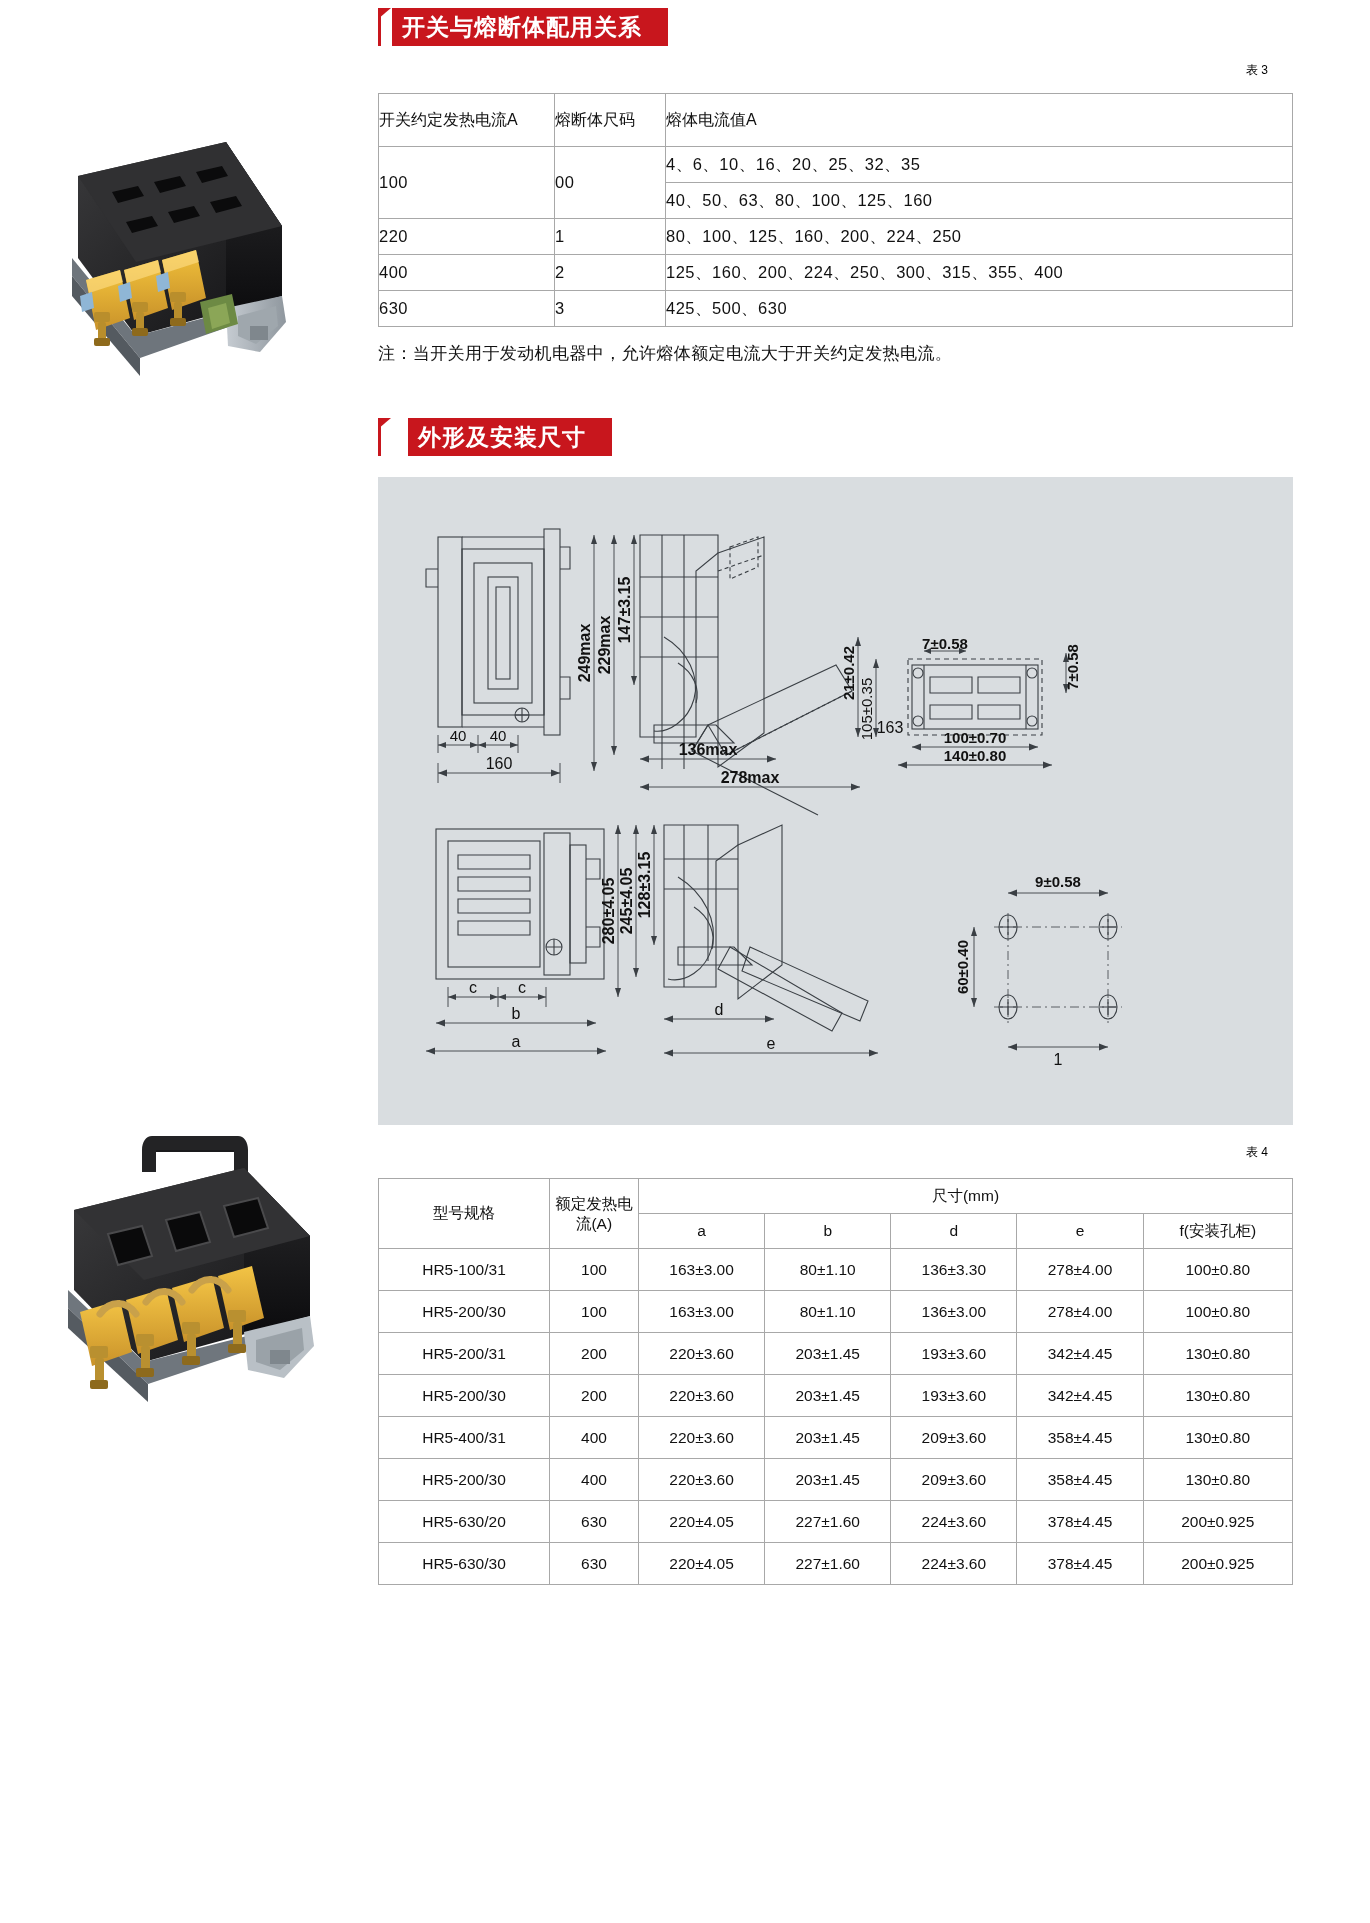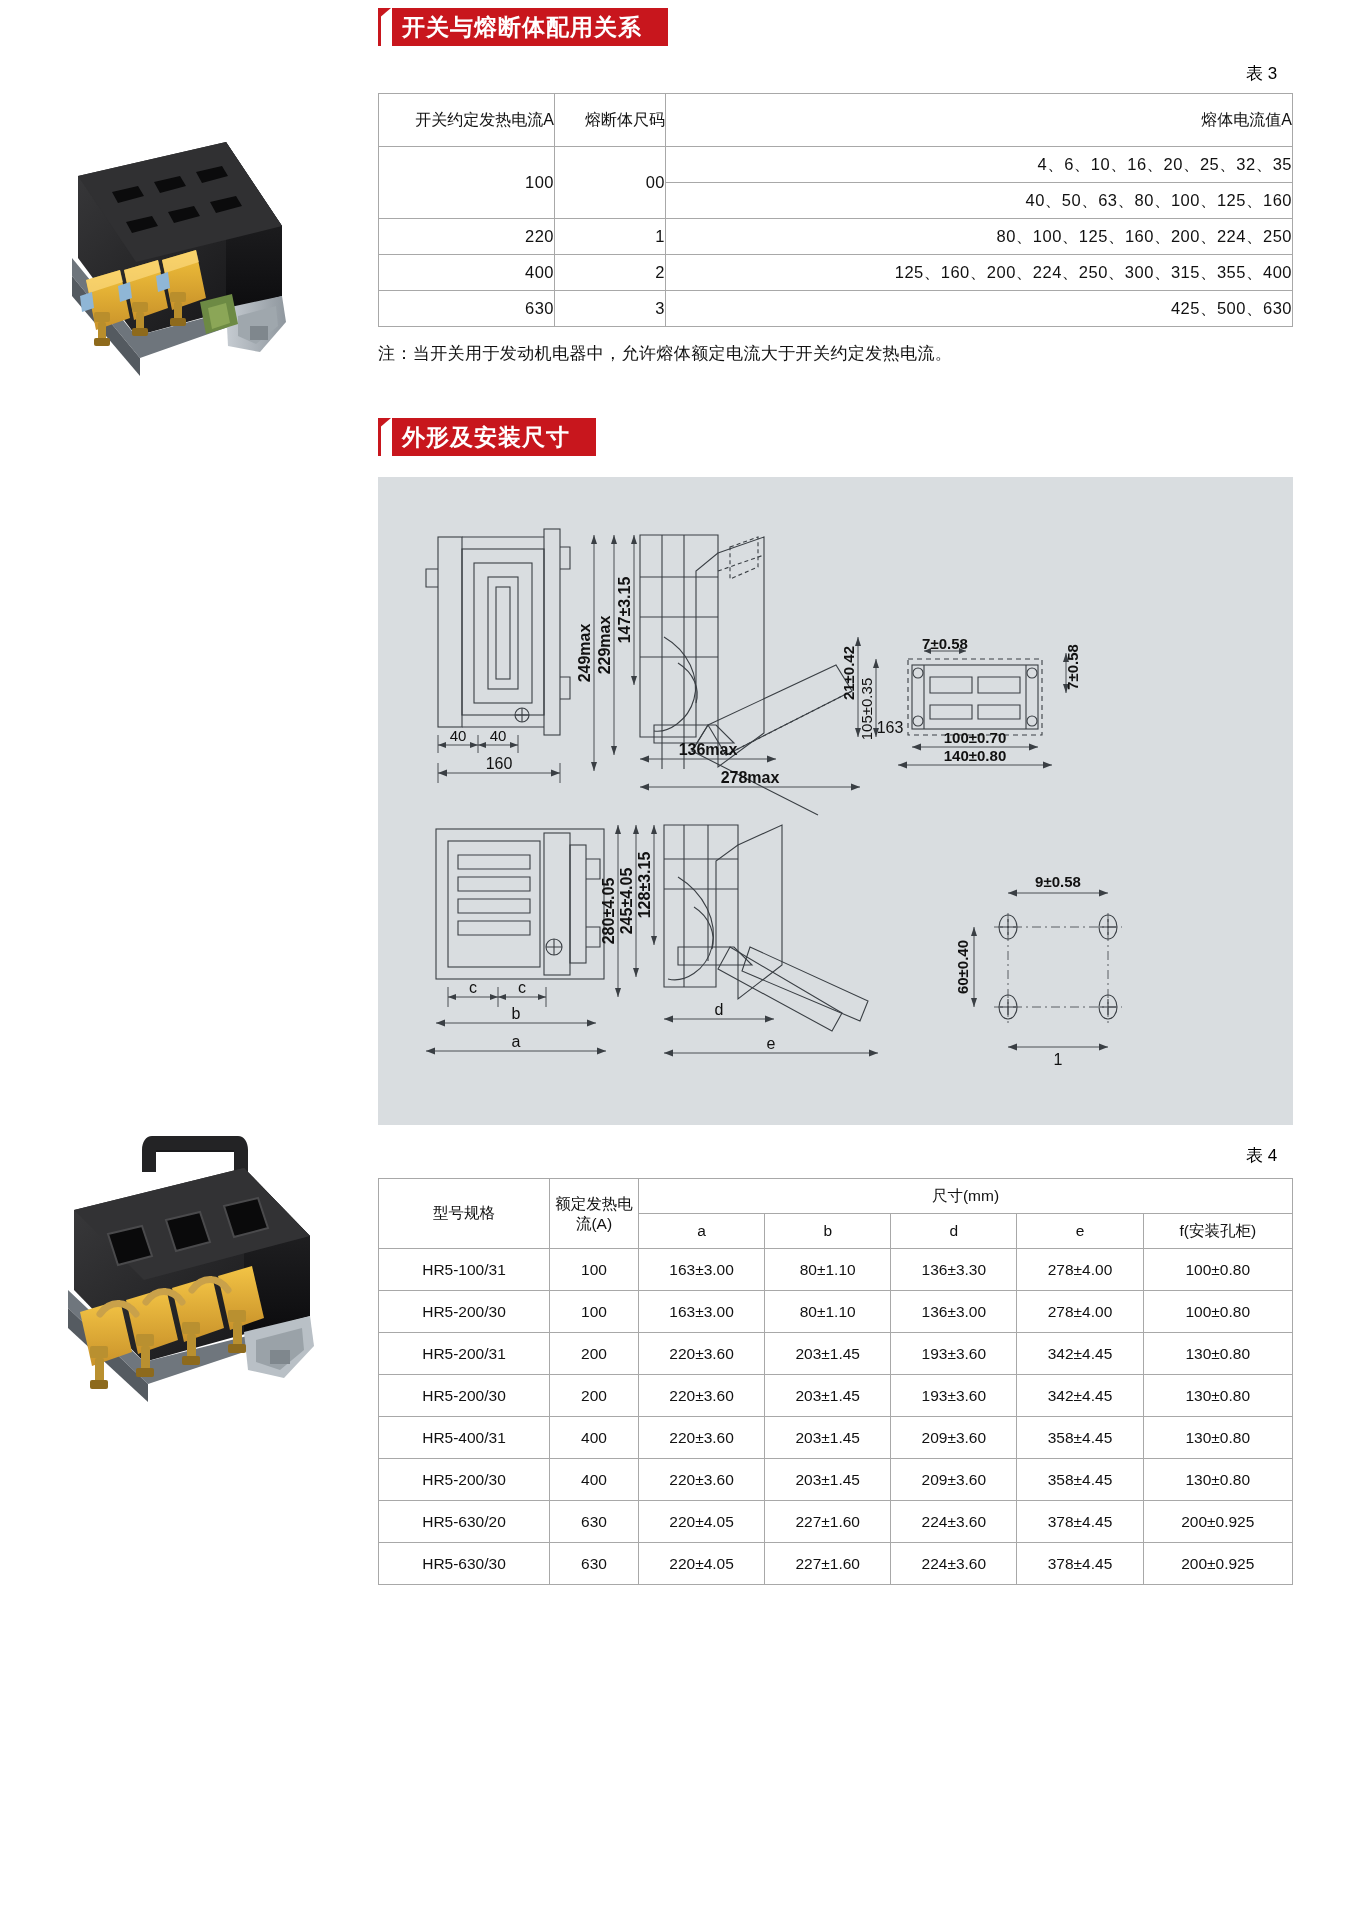--- a/index.html
+++ b/index.html
@@ -21,30 +21,30 @@
   .sec-flag:after{
     content:"";position:absolute;left:0;top:0;width:3px;height:38px;background:#c8161d;
   }
   .sec-bar{
     height:38px;background:#c8161d;color:#fff;display:flex;align-items:center;
     padding:0 26px 0 10px;font-size:23px;font-weight:bold;letter-spacing:1px;
     clip-path:polygon(0 0,100% 0,100% 100%,0 100%);
   }
 
   
-  .tbl-label{position:absolute;font-size:17px;color:#000;}
+  .tbl-label{position:absolute;font-size:12px;color:#000;}
 
   
   table{border-collapse:collapse;}
   .t3{
     position:absolute;left:378px;top:93px;width:915px;
     font-size:16px;
   }
   .t3 td,.t3 th{
-    border:1px solid #a8a8a8;text-align:right;font-weight:normal;
+    border:1px solid #a8a8a8;text-align:left;font-weight:normal;
     padding:0;color:#111;
   }
   .t3 thead td{height:52px;font-size:16px;}
   .t3 tbody td{height:35px;font-size:16.5px;letter-spacing:.5px;}
 
   .note{
     position:absolute;left:378px;top:342px;font-size:17px;color:#111;letter-spacing:.4px;text-align:right;
   }
 
   
@@ -110,21 +110,21 @@
     <tr>
       <td>630</td>
       <td>3</td>
       <td>425、500、630</td>
     </tr>
   </tbody>
 </table>
 
 <div class="note">注：当开关用于发动机电器中，允许熔体额定电流大于开关约定发热电流。</div>
 
-<div class="sec-header" style="left:378px;top:418px;">
+<div class="sec-header" style="left:378px;top:418px;gap:16px;">
   <div class="sec-flag"></div>
   <div class="sec-bar">外形及安装尺寸</div>
 </div>
 
 <div class="draw-panel">
   <svg width="915" height="648" viewBox="0 0 915 648">
     <g fill="none" stroke="#3a3f44" stroke-width="1.1" stroke-linejoin="miter">
 
       <rect x="60" y="60" width="24" height="190"></rect>
       <rect x="84" y="72" width="82" height="166"></rect>

